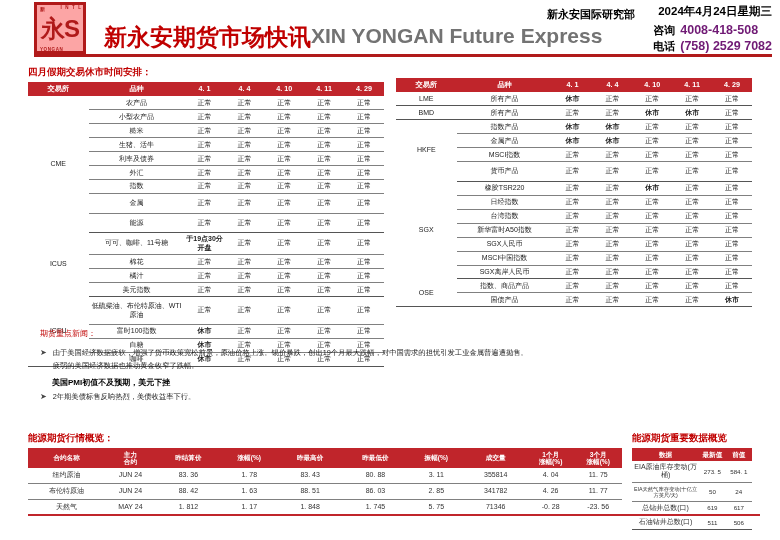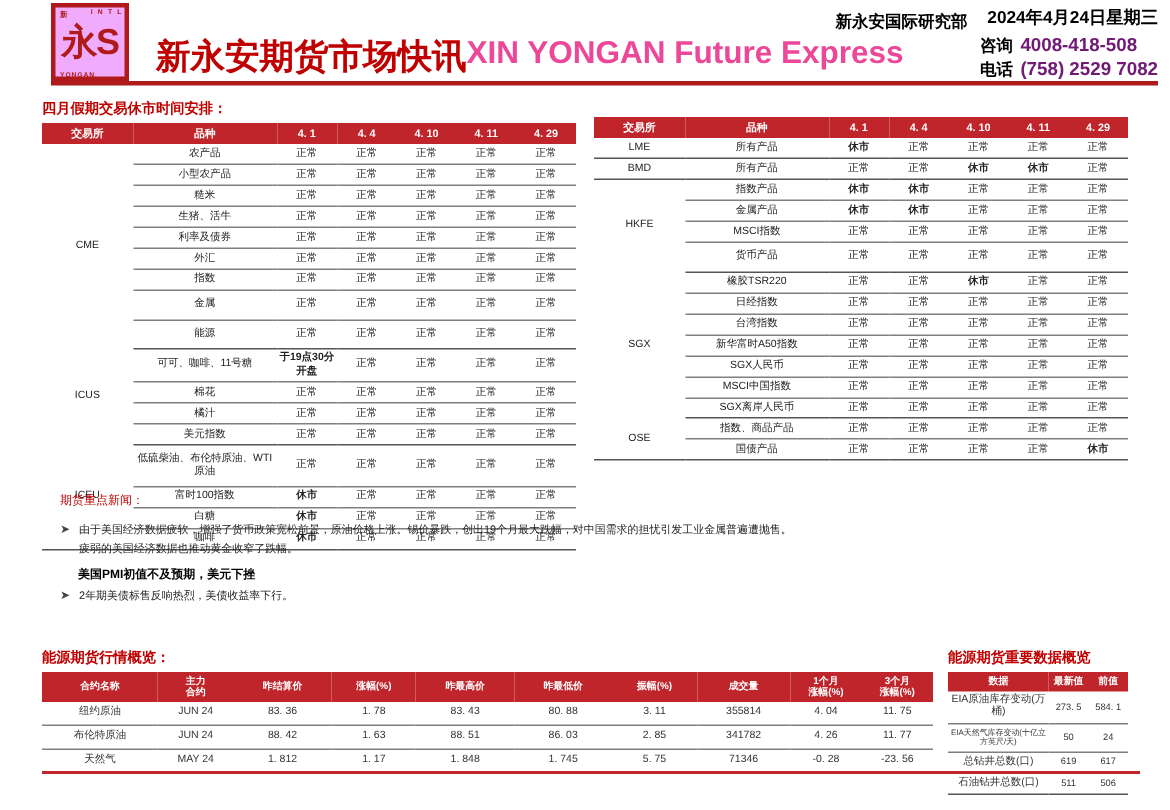--- a/index.html
+++ b/index.html
@@ -11,21 +11,21 @@
     overflow: hidden;
   }
   .page { position: relative; width: 780px; height: 540px; }
 
   
   .header { position: relative; height: 58px; padding: 2px 10px 0 10px; }
   .logo-box {
     position: absolute; left: 34px; top: 2px;
     width: 52px; height: 52px;
     border: 3px solid #b01a1a;
-    background: #f0abfc;
+    background: #fca5a5;
     display: flex; align-items: center; justify-content: center;
   }
   .logo-inner {
     position: relative; width: 46px; height: 46px;
     display: flex; align-items: center; justify-content: center;
   }
   .logo-intl {
     position: absolute; top: 0px; right: 1px;
     font-size: 4.5px; letter-spacing: 1.1px; color: #b01a1a; font-weight: bold;
   }
@@ -42,25 +42,25 @@
     font-size: 4.5px; letter-spacing: 0.6px; color: #b01a1a; font-weight: bold;
   }
 
   .title-cn {
     position: absolute; left: 104px; top: 22px;
     font-size: 23px; font-weight: bold; color: #c00000;
     letter-spacing: 0px; white-space: nowrap;
   }
   .title-en {
     position: absolute; left: 311px; top: 24px;
-    font-size: 21px; font-weight: bold; color: #ec4899;
+    font-size: 21px; font-weight: bold; color: #737373;
     white-space: nowrap;
   }
   .dept {
-    position: absolute; right: 135px; top: 7px;
+    position: absolute; right: 145px; top: 7px;
     font-size: 11px; font-weight: bold; color: #000; white-space: nowrap;
   }
   .date {
     position: absolute; right: 8px; top: 4px;
     font-size: 11.5px; font-weight: bold; color: #000; white-space: nowrap;
   }
   .contact { position: absolute; right: 8px; top: 23px; white-space: nowrap; }
   .contact .line { display: flex; align-items: baseline; gap: 5px; margin-bottom: 1px; }
   .contact .lbl { font-size: 11px; font-weight: bold; color: #000; }
   .contact .val { font-size: 12.5px; font-weight: bold; color: #701a75; }

